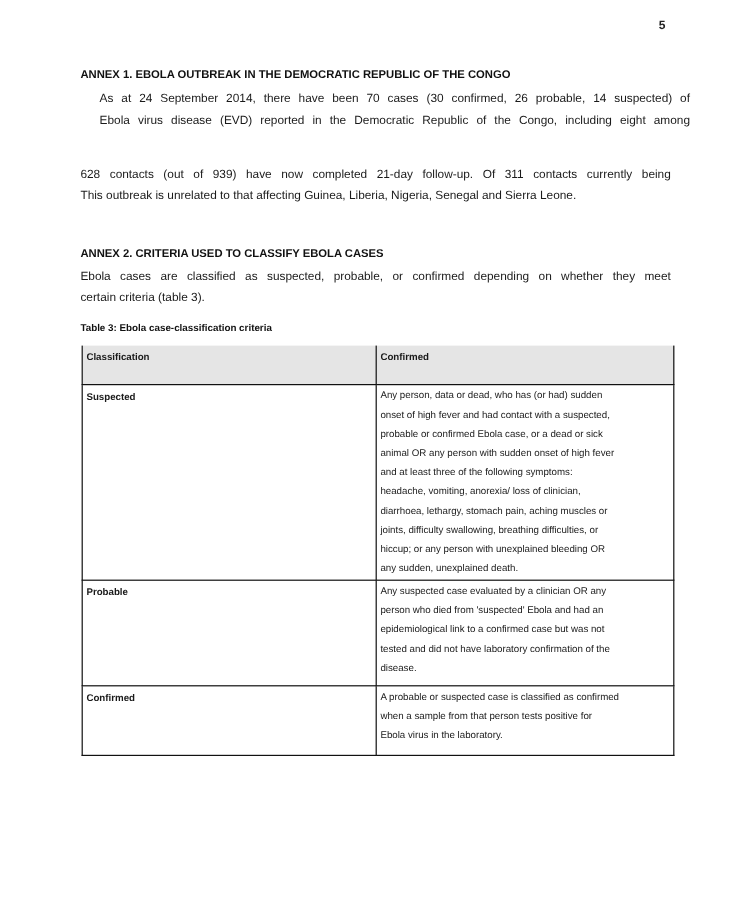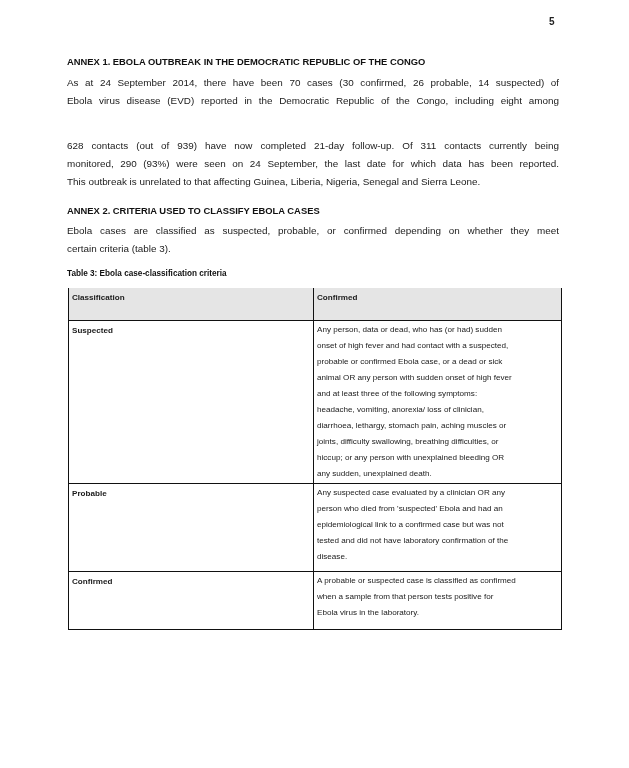--- a/index.html
+++ b/index.html
@@ -98,28 +98,27 @@
     .row-confirmed td { height: 49px; }
   </style>
 </head>
 <body>
 
 <div>
   <div class="page-number">5</div>
 
   <div class="heading" style="top:56px;">ANNEX 1. EBOLA OUTBREAK IN THE DEMOCRATIC REPUBLIC OF THE CONGO</div>
 
-  <div class="para" style="top:74px;">
+  <div class="para" style="top:74px;margin-left:16px;">
     <span class="line">As at 24 September 2014, there have been 70 cases (30 confirmed, 26 probable, 14 suspected) of</span>
     <span class="line">Ebola virus disease (EVD) reported in the Democratic Republic of the Congo, including eight among</span>
   </div>
 
   <div class="para" style="top:137px;">
     <span class="line">628 contacts (out of 939) have now completed 21-day follow-up. Of 311 contacts currently being</span>
-    <span class="line">monitored, 290 (93%) were seen on 24 September, the last date for which data has been reported.</span>
     <span class="line last">This outbreak is unrelated to that affecting Guinea, Liberia, Nigeria, Senegal and Sierra Leone.</span>
   </div>
 
   <div class="heading" style="top:205px;">ANNEX 2. CRITERIA USED TO CLASSIFY EBOLA CASES</div>
 
   <div class="para" style="top:222px;">
     <span class="line">Ebola cases are classified as suspected, probable, or confirmed depending on whether they meet</span>
     <span class="line last">certain criteria (table 3).</span>
   </div>
 

